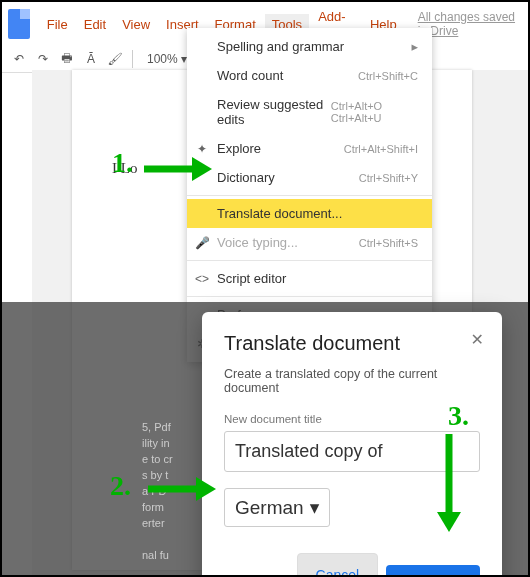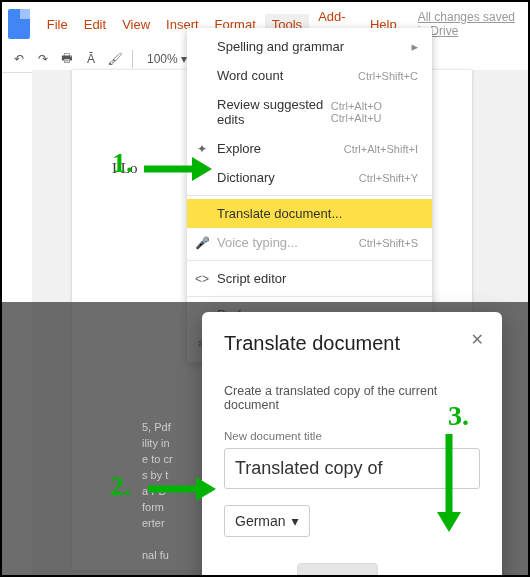--- a/index.html
+++ b/index.html
@@ -22,26 +22,26 @@
   .tm-item { display:flex; align-items:center; justify-content:space-between; padding:7px 14px 7px 30px; color:#333; position:relative; }
   .tm-item.disabled { color:#aaa; }
   .tm-item.highlight { background:#fde047; }
   .tm-icon { position:absolute; left:8px; width:14px; text-align:center; color:#666; font-size:12px; }
   .tm-short { color:#999; font-size:11px; }
   .tm-sep { height:1px; background:#e5e5e5; margin:3px 0; }
   .tm-arrow { color:#888; }
   .overlay { position:absolute; left:0; right:0; bottom:0; top:300px; background:rgba(60,60,60,.75); }
   .bg-text { position:absolute; bottom:12px; left:140px; right:8px; color:#ccc; font-size:11px; line-height:16px; overflow:hidden; }
   .dialog { position:absolute; top:310px; left:200px; width:300px; background:#fff; border-radius:6px; box-shadow:0 6px 24px rgba(0,0,0,.3); padding:20px 22px 18px; }
-  .dlg-title { font-size:20px; color:#222; margin-bottom:29px; }
+  .dlg-title { font-size:20px; color:#222; margin-bottom:12px; }
   .dlg-close { position:absolute; top:18px; right:18px; color:#777; font-size:16px; cursor:pointer; }
   .dlg-sub { font-size:12.5px; color:#555; margin-bottom:18px; }
   .dlg-label { font-size:11.5px; color:#777; margin-bottom:6px; }
   .dlg-input { width:100%; border:1px solid #ccc; border-radius:3px; padding:9px 10px; font-size:18px; color:#333; margin-bottom:16px; }
-  .dlg-lang { display:inline-flex; align-items:center; gap:6px; border:1px solid #ccc; border-radius:3px; padding:7px 10px; font-size:14px; color:#333; }
+  .dlg-lang { display:inline-flex; align-items:center; gap:6px; border:1px solid #ccc; border-radius:3px; padding:7px 10px; font-size:19px; color:#333; }
   .dlg-actions { display:flex; justify-content:flex-end; gap:8px; margin-top:26px; }
   .btn { padding:8px 18px; border-radius:4px; font-size:14px; border:none; cursor:pointer; }
   .btn-cancel { background:#e5e5e5; color:#1a73e8; border:1px solid #ddd; }
   .btn-primary { background:#1a73e8; color:#fff; font-weight:500;margin-top:12px; }
   .anno { position:absolute; font-family:"Comic Sans MS", cursive; font-size:28px; font-weight:900; color:#00b300; z-index:50; }
   .arrow { position:absolute; z-index:49; }
 </style>
 </head>
 <body>
 

